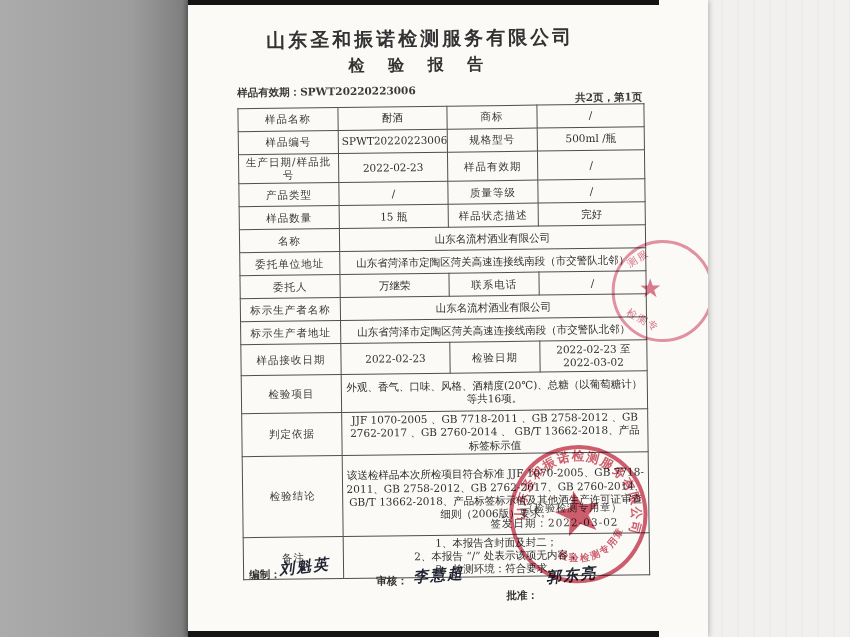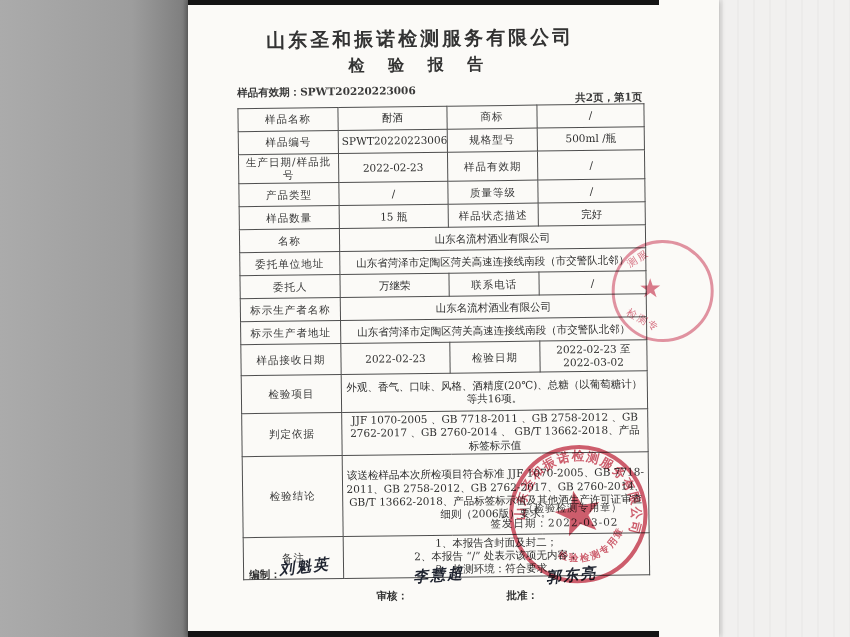--- a/index.html
+++ b/index.html
@@ -3,21 +3,21 @@
 <meta charset="utf-8">
 <style>
   html,body{margin:0;padding:0;background:#e9e9e9;}
   #screen{position:relative;width:850px;height:637px;overflow:hidden;
           font-family:"DejaVu Serif","Liberation Serif",serif;background:#f0efee;}
   .left-band{position:absolute;left:0;top:0;width:188px;height:637px;
              background:linear-gradient(90deg,#ababab 0%,#9d9d9d 70%,#7f7f7f 97%,#6c6c6c 100%);}
   .right-band{position:absolute;left:659px;top:0;width:191px;height:637px;
               background:repeating-linear-gradient(90deg,#f1f0ef 0px,#f1f0ef 14px,#ecebea 14px,#ecebea 16px);}
   .page{position:absolute;left:188px;top:0;width:520px;height:637px;background:#fbfaf7;
-        overflow:hidden;box-shadow:0 0 6px rgba(0,0,0,.35);padding-left:11px;}
+        overflow:hidden;box-shadow:0 0 6px rgba(0,0,0,.35);}
   .cam-bar{position:absolute;left:0;width:471px;height:5px;background:#141414;}
   .cam-bar.top{top:0;} .cam-bar.bottom{top:631px;height:6px;}
   .content{position:absolute;left:0;top:0;width:471px;height:637px;
            transform:rotate(-0.7deg);transform-origin:50% 50%;color:#2e2e2e;}
   .company{position:absolute;left:0;top:26px;width:471px;text-align:center;
            font-size:19px;font-weight:bold;letter-spacing:3px;color:#333;}
   .doc-title{position:absolute;left:0;top:55px;width:471px;text-align:center;
              font-size:16px;font-weight:bold;letter-spacing:9px;color:#333;}
   .report-line{position:absolute;left:52px;top:84px;font-size:10.5px;font-weight:bold;color:#3a3a3a;}
   .page-info{position:absolute;left:257px;top:93px;width:200px;text-align:right;
@@ -159,21 +159,21 @@
             <div>2、本报告 “/” 处表示该项无内容；</div>
             <div>3、检测环境：符合要求。</div>
           </td>
         </tr>
       </tbody>
         </table>
 
       <div class="footer-row">
         <span class="sig-label" style="left:58px;top:10px;">编制：</span>
         <span class="sig" style="position:absolute;left:88px;top:0px;transform:rotate(-6deg);">刘魁英</span>
-        <span class="sig-label" style="left:185px;top:33px;text-align:center;">审核：</span>
+        <span class="sig-label" style="left:185px;top:18px;text-align:center;">审核：</span>
         <span class="sig" style="position:absolute;left:222px;top:10px;transform:rotate(-4deg);">李慧超</span>
         <span class="sig-label" style="left:315px;top:34px;">批准：</span>
         <span class="sig" style="position:absolute;left:355px;top:12px;transform:rotate(-5deg);">郭东亮</span>
       </div>
 
       <div class="stamp-main">
         <svg width="152" height="152" viewBox="0 0 152 152">
           <circle cx="76" cy="76" r="67" fill="none" stroke="#c23a4d" stroke-width="4"></circle>
           <polygon fill="#c23a4d" points="76,52 81.9,67.9 98.8,68.6 85.5,79.1 90.1,95.4 76,86 61.9,95.4 66.5,79.1 53.2,68.6 70.1,67.9"></polygon>
           <defs>

